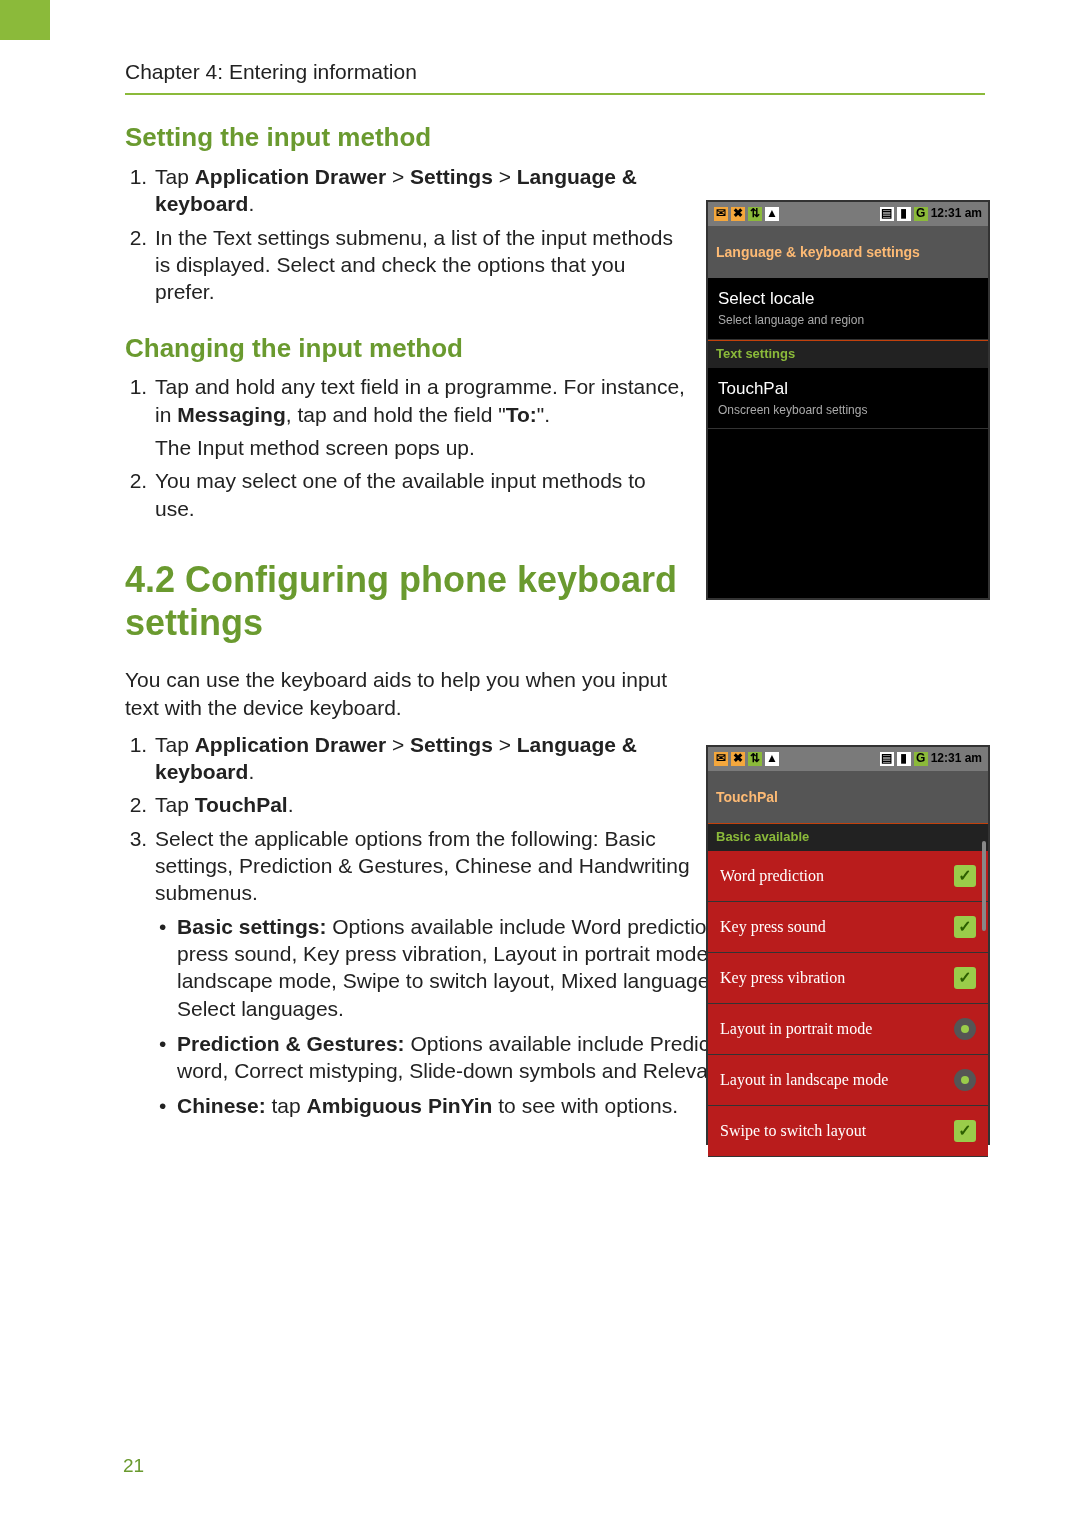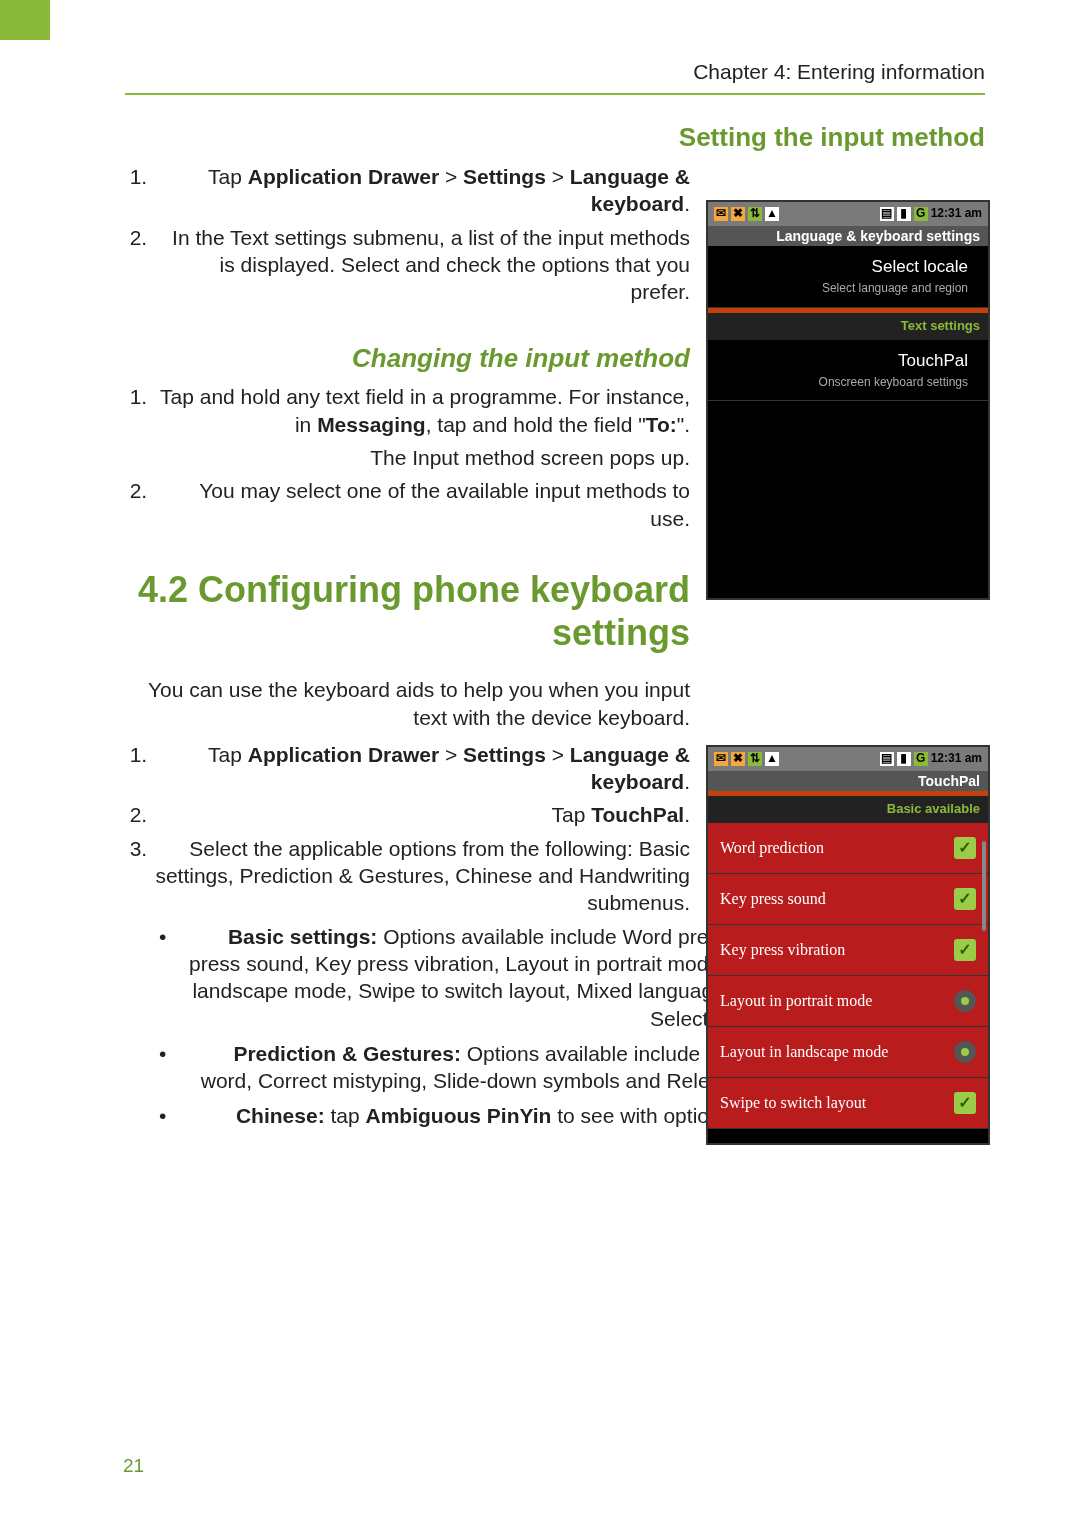--- a/index.html
+++ b/index.html
@@ -11,21 +11,20 @@
     width: 1080px;
   }
   .page {
     position: relative;
     width: 1080px;
     height: 1527px;
     box-sizing: border-box;
     padding: 58px 95px 0 125px;
     font-size: 21px;
     line-height: 1.3;
-    text-align: right;
   }
   .side-tabs {
     position: absolute;
     left: 0;
     top: 0;
     width: 50px;
     height: 40px;
   }
   .side-tab {
     position: absolute;
@@ -130,36 +129,36 @@
   }
   .ic1 { background:#f4a73c; }
   .ic2 { background:#f4a73c; }
   .ic3 { background:#8bba3a; color:#fff; }
   .ic4 { background:#fff; color:#000; }
   .ic5 { background:#fff; color:#000; }
   .ic6 { background:#fff; color:#000; }
   .ic7 { background:#8bba3a; color:#fff; }
   .p-header {
     background: #555;
-    color: #ffffff;
-    font-weight: 700;
-    padding: 1px 8px;
+    color: #fdba74;
+    font-weight: 700;
+    padding: 17px 8px;
     font-size: 14px;
   }
   .p-section {
     background: #222;
     color: #8bba3a;
     font-weight: 700;
     padding: 5px 8px;
     font-size: 13px;
-    border-top: 5px solid #c2410c;
+    border-top: 1px solid #c2410c;
   }
   .p-item {
     background: #000;
-    padding: 10px 20px;
+    padding: 10px 10px;
     border-bottom: 1px solid #333;
   }
   .p-item .t1 { color:#fff; font-size:17px; }
   .p-item .t2 { color:#aaa; font-size:12px; margin-top:3px; }
   .p-fill { flex: 1 1 auto; background:#000; }
   .p-list {
     display: flex;
     flex-direction: column;
     height: calc(100% - 24px);
   }
@@ -226,21 +225,21 @@
   <h2 class="green-sub">Setting the input method</h2>
 
   <div class="text-col">
     <ol>
       <li>
         <span>Tap </span><span class="b">Application Drawer</span><span> &gt; </span><span class="b">Settings</span><span> &gt; </span><span class="b">Language &amp; keyboard</span><span>.</span>
       </li>
       <li>In the Text settings submenu, a list of the input methods is displayed. Select and check the options that you prefer.</li>
     </ol>
 
-    <h2 class="green-sub" style="margin-top:36px;font-style:italic;">Changing the input method</h2>
+    <h2 class="green-sub" style="margin-top:26px;">Changing the input method</h2>
     <ol>
       <li>
         <span>Tap and hold any text field in a programme. For instance, in </span><span class="b">Messaging</span><span>, tap and hold the field "</span><span class="b">To:</span><span>".</span>
         <div style="margin-top:6px;">The Input method screen pops up.</div>
       </li>
       <li>You may select one of the available input methods to use.</li>
     </ol>
 
     <h1 class="green-main">4.2 Configuring phone keyboard settings</h1>
     <p>You can use the keyboard aids to help you when you input text with the device keyboard.</p>

